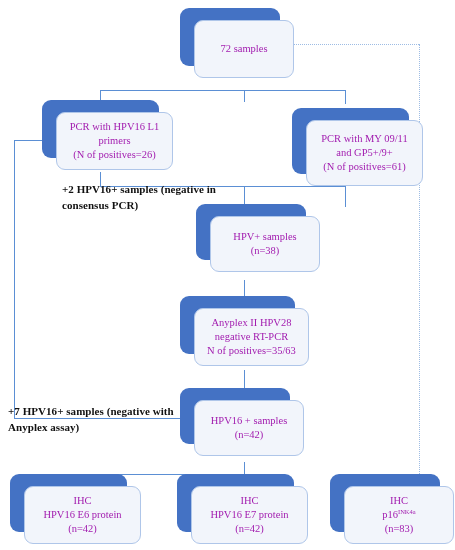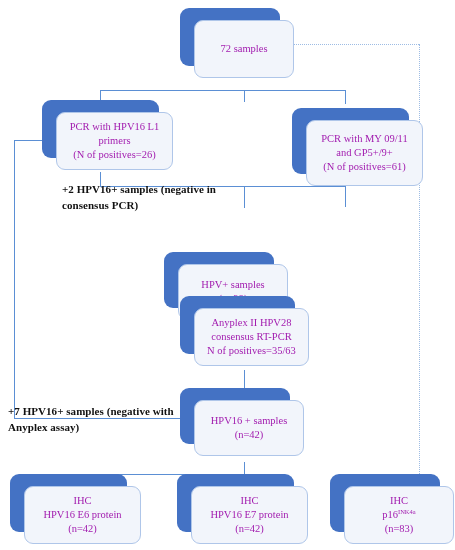--- a/index.html
+++ b/index.html
@@ -144,33 +144,33 @@
 
   <div class="node" style="left:292px; top:100px; width:117px; height:66px;margin-top:8px;">
     <div class="shadow"></div>
     <div class="card">
       <span class="line">PCR with MY 09/11</span>
       <span class="line">and GP5+/9+</span>
       <span class="line">(N of positives=61)</span>
     </div>
   </div>
 
-  <div class="node" style="left:164px; top:204px; width:110px; height:56px;margin-top:48px;">
+  <div class="node" style="left:196px; top:204px; width:110px; height:56px;">
     <div class="shadow"></div>
     <div class="card">
       <span class="line">HPV+ samples</span>
       <span class="line">(n=38)</span>
     </div>
   </div>
 
   <div class="node" style="left:180px; top:296px; width:115px; height:58px;">
     <div class="shadow"></div>
     <div class="card">
       <span class="line">Anyplex II HPV28</span>
-      <span class="line">consensus RT-PCR</span>
+      <span class="line">negative RT-PCR</span>
       <span class="line">N of positives=35/63</span>
     </div>
   </div>
 
   <div class="node" style="left:180px; top:388px; width:110px; height:56px;">
     <div class="shadow"></div>
     <div class="card">
       <span class="line">HPV16 + samples</span>
       <span class="line">(n=42)</span>
     </div>

